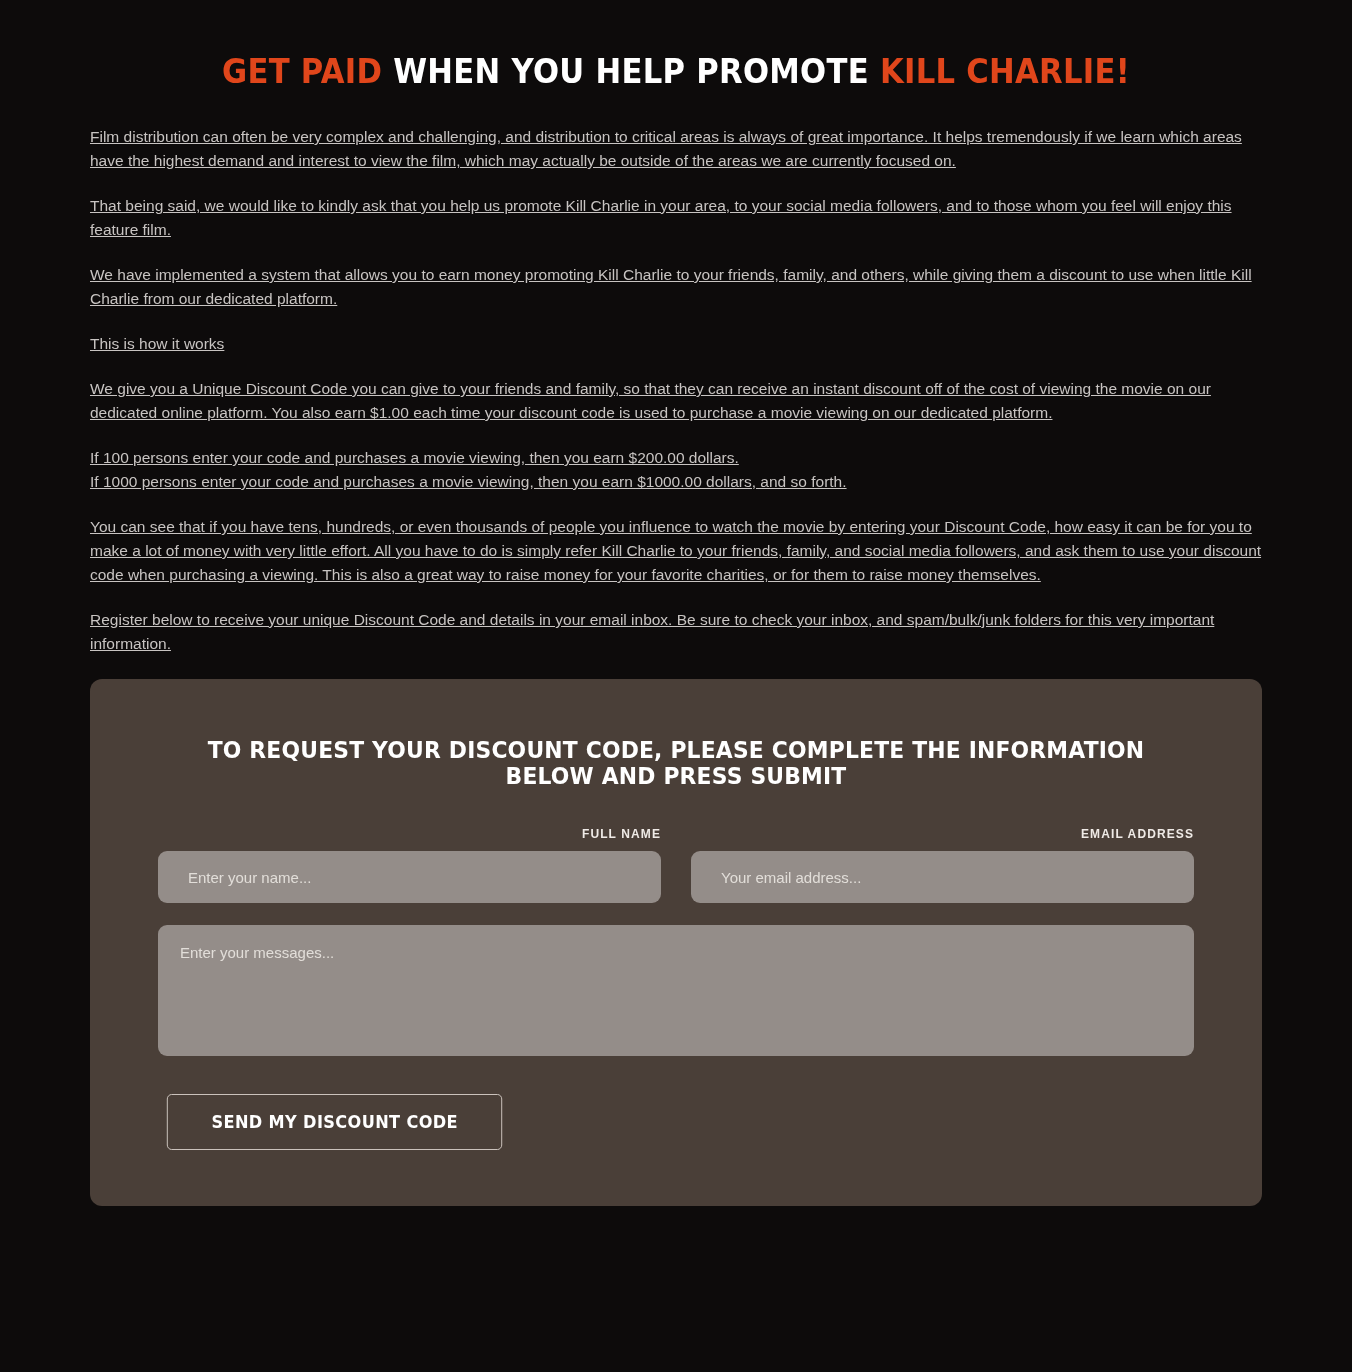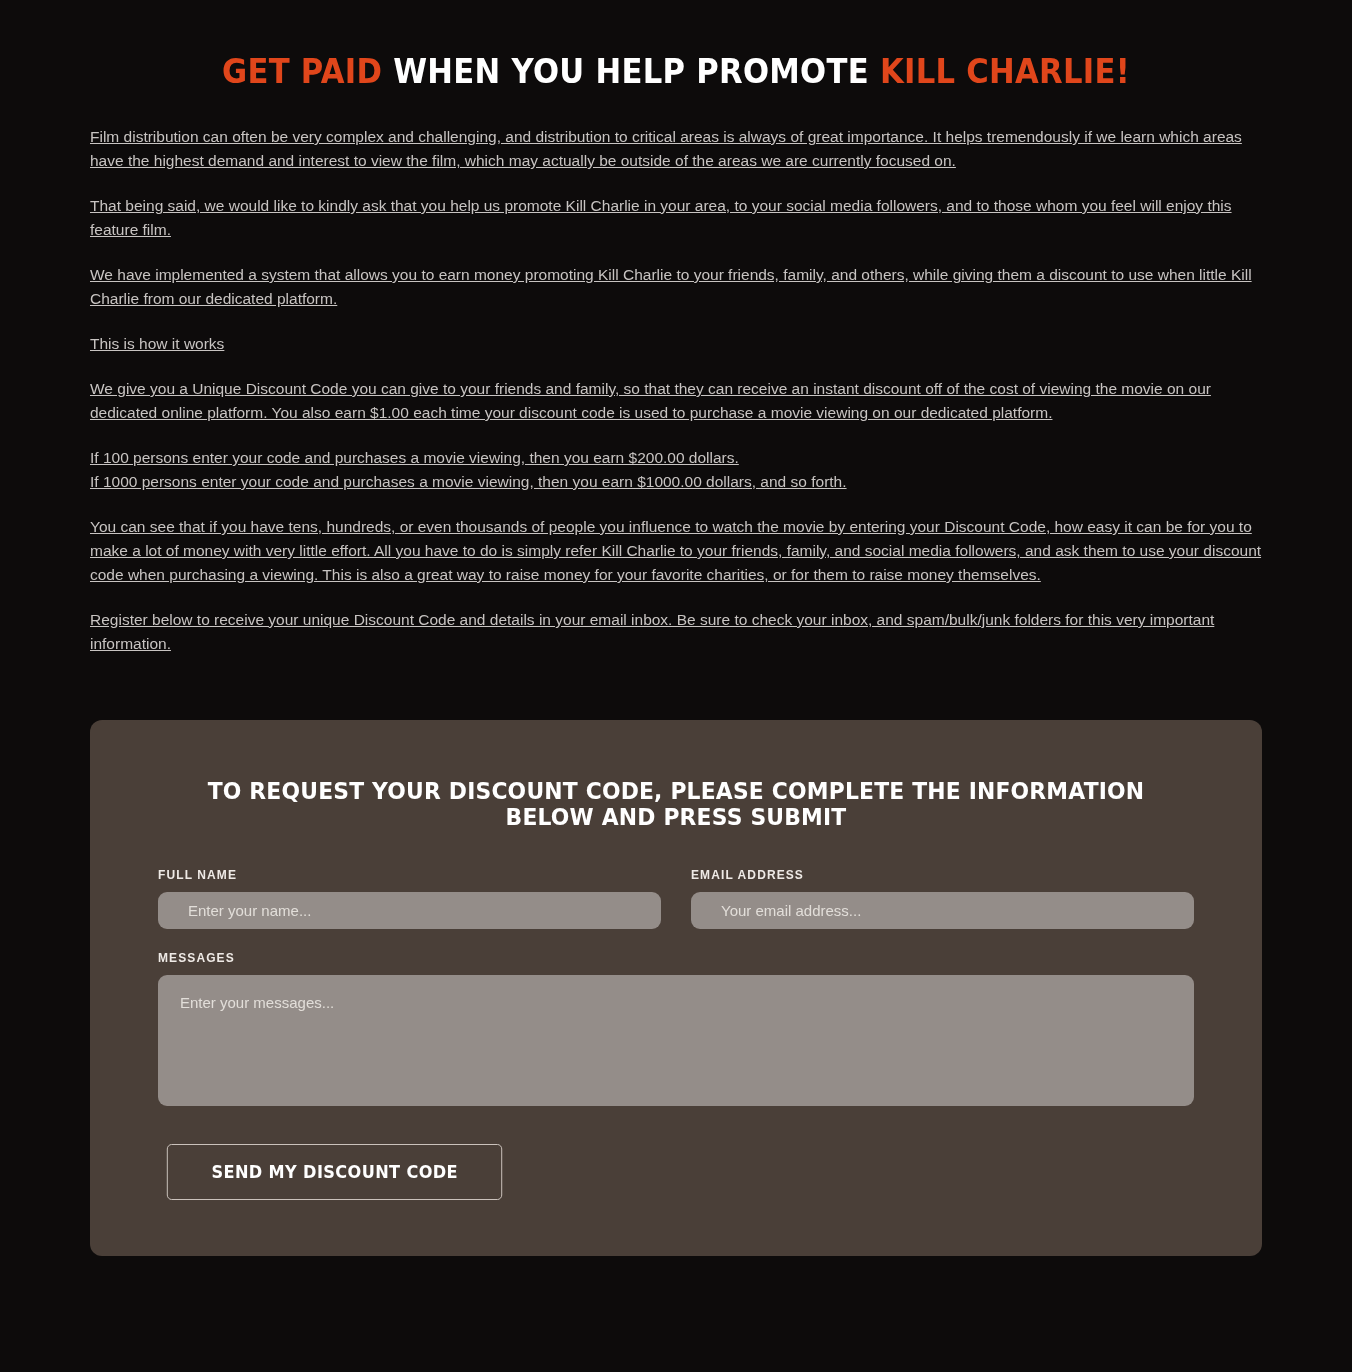--- a/index.html
+++ b/index.html
@@ -45,21 +45,21 @@
   .copy p {
     margin: 0 0 21px 0;
     text-decoration: underline;
   }
   .copy p.tight {
     margin: 0;
   }
   
   .form-card {
     width: 1172px;
-    margin: 64px auto 0 auto;
+    margin: 23px auto 0 auto;
     background: #4a3f38;
     border-radius: 12px;
     padding: 44px 68px 56px 68px;
     box-sizing: border-box;
   }
   .form-title {
     text-align: center;
     font-family: "DejaVu Sans", sans-serif;
     font-weight: bold;
     font-size: 23px;
@@ -77,31 +77,32 @@
     display: flex;
     flex-direction: column;
   }
   .field-label {
     font-size: 12px;
     font-weight: bold;
     letter-spacing: 1.1px;
     color: #efeae6;
     margin-bottom: 10px;
     text-transform: uppercase;
+    text-align: right;
   }
   input.text-input,
   textarea.text-input {
     background: #948d89;
     border: none;
     border-radius: 9px;
     color: #ffffff;
     font-family: "Liberation Sans", sans-serif;
     font-size: 15px;
     padding: 0 30px;
-    height: 37px;
+    height: 52px;
     box-sizing: border-box;
     outline: none;
   }
   textarea.text-input {
     height: 131px;
     padding: 18px 22px;
     resize: none;
     line-height: 20px;
   }
   input.text-input::placeholder,
@@ -161,21 +162,20 @@
         <label class="field-label">FULL NAME</label>
         <input class="text-input" type="text" placeholder="Enter your name..." style="">
       </div>
       <div class="field">
         <label class="field-label">EMAIL ADDRESS</label>
         <input class="text-input" type="text" placeholder="Your email address..." style="">
       </div>
     </div>
 
     <div class="field-block">
-      <label class="field-label">MESSAGES</label>
       <textarea class="text-input" placeholder="Enter your messages..." style=""></textarea>
     </div>
 
     <div class="submit-wrap">
       <button class="submit-btn">SEND MY DISCOUNT CODE</button>
     </div>
   </div>
 
 </div>
 

